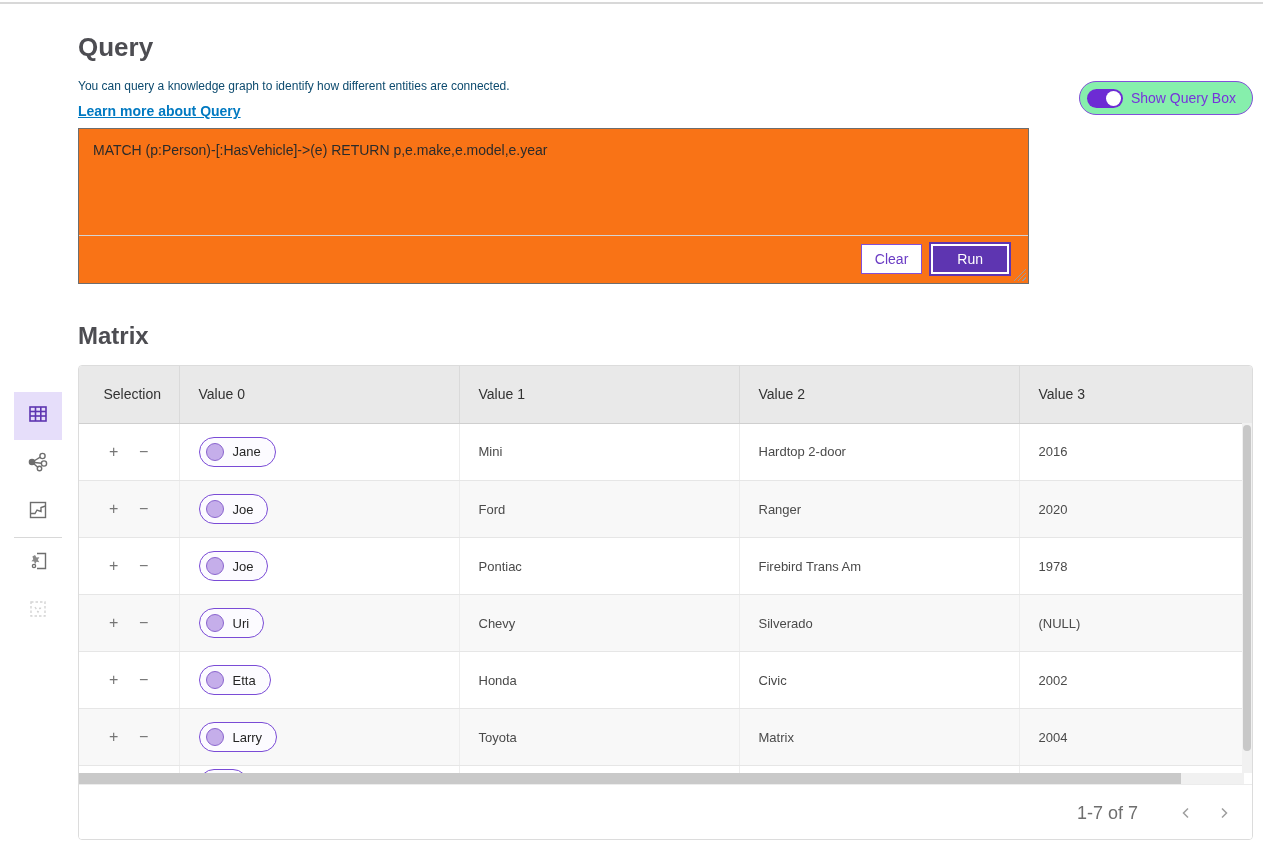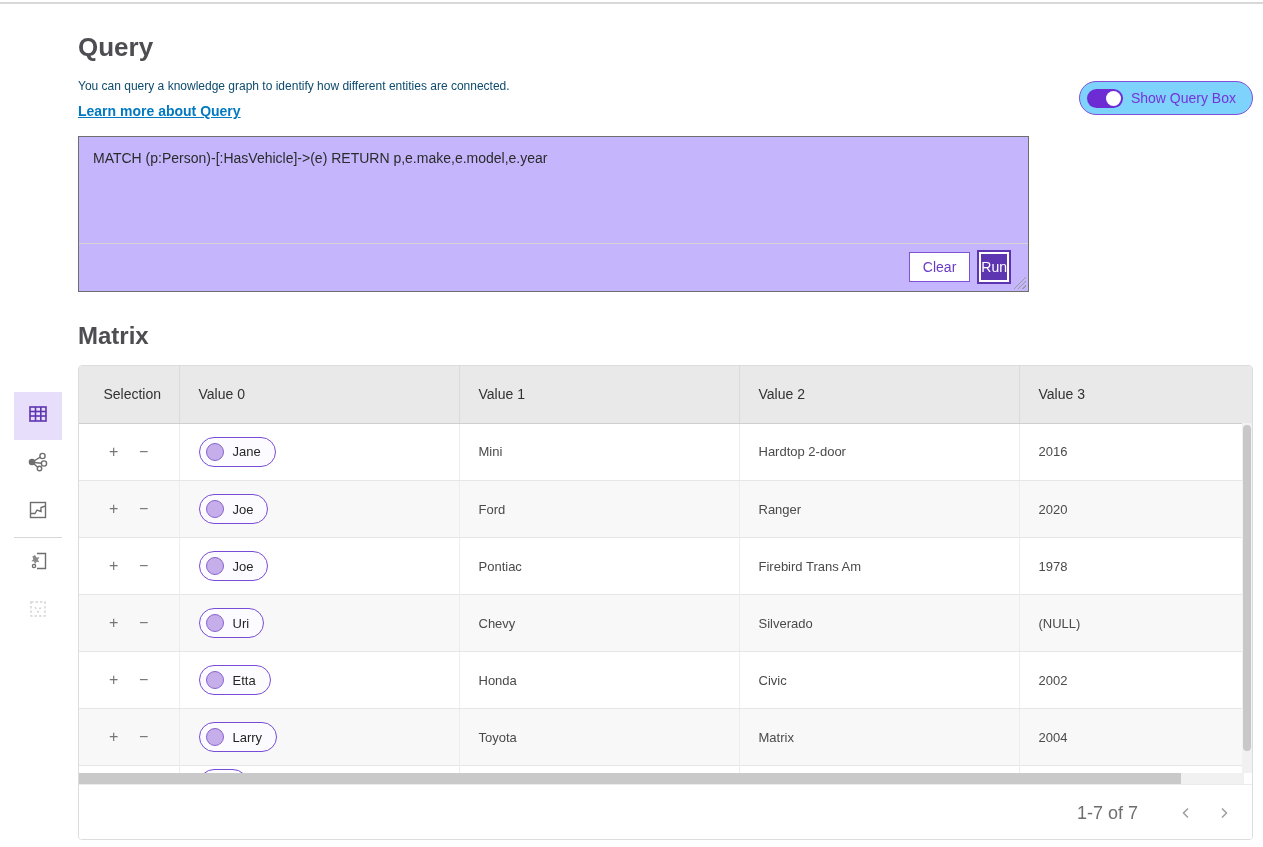--- a/index.html
+++ b/index.html
@@ -10,38 +10,38 @@
   .top-line { position:absolute; top:2px; left:0; width:1263px; height:2px; background:#d8d8d8; }
 
   
   .page-title { position:absolute; left:78px; top:32px; font-size:26px; font-weight:bold; color:#4d4d52; }
   .page-desc  { position:absolute; left:78px; top:79px; font-size:12px; color:#0c4a6e; }
   .learn-link { position:absolute; left:78px; top:103px; font-size:14px; font-weight:bold;
                 color:#0079c1; text-decoration:underline; cursor:pointer; }
 
   .toggle-pill { position:absolute; right:10px; top:81px; height:34px; display:flex; align-items:center;
                  gap:8px; padding:0 16px 0 7px; border:1px solid #8250d8; border-radius:17px;
-                 background:#7dd3fc; cursor:pointer; }
+                 background:#86efac; cursor:pointer; }
   .switch { width:36px; height:19px; border-radius:10px; background:#6d2bd4; position:relative; }
   .switch .knob { position:absolute; right:2px; top:2px; width:15px; height:15px; border-radius:50%; background:#fff; }
   .toggle-label { font-size:14px; color:#7633dc; }
 
   
-  .query-panel { position:absolute; left:78px; top:136px; width:951px; height:156px;
-                 border:1px solid #6e6e6e; background:#c4b5fd; }
+  .query-panel { position:absolute; left:78px; top:128px; width:951px; height:156px;
+                 border:1px solid #6e6e6e; background:#f97316; }
   .query-text-area { position:relative; height:107px; border-bottom:1px solid #d4d4d4;
                      padding:13px 14px; font-size:14px; color:#2b2b2b; white-space:pre-wrap; }
   .resize-handle { position:absolute; right:2px; bottom:2px; width:13px; height:13px;
     background:repeating-linear-gradient(-45deg, transparent 0 2px, #9a9a9a 2px 3px);
     clip-path:polygon(100% 0, 100% 100%, 0 100%); cursor:nwse-resize; }
   .query-footer { height:46px; display:flex; align-items:center; justify-content:flex-end; gap:9px; padding-right:17px; }
   .btn { font-family:"Liberation Sans", sans-serif; font-size:14px; cursor:pointer; }
   .btn-clear { background:#fff; border:1px solid #8250d8; color:#6a3bc4; padding:6px 13px; }
   .btn-run   { background:#5e35b1; border:2px solid #fff; box-shadow:0 0 0 2px #5e35b1;
-               color:#fff; padding:5px 0; margin-right:2px; }
+               color:#fff; padding:5px 24px; margin-right:2px; }
 
   
   .results-title { position:absolute; left:78px; top:322px; font-size:24px; font-weight:bold; color:#4d4d52; }
 
   
   .rail { position:absolute; left:14px; top:392px; width:48px; }
   .rail-btn { width:48px; height:48px; display:flex; align-items:center; justify-content:center; cursor:pointer; }
   .rail-btn.selected { background:#e6defa; }
   .rail-divider { width:48px; height:1px; background:#d8d8d8; margin:1px 0; }
 

